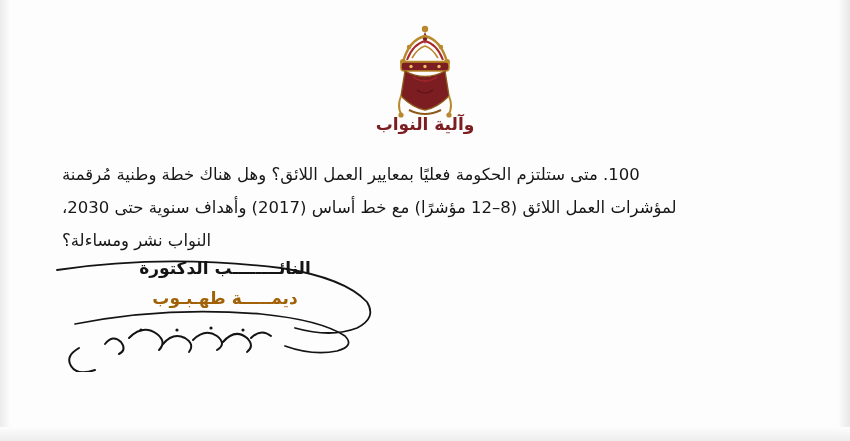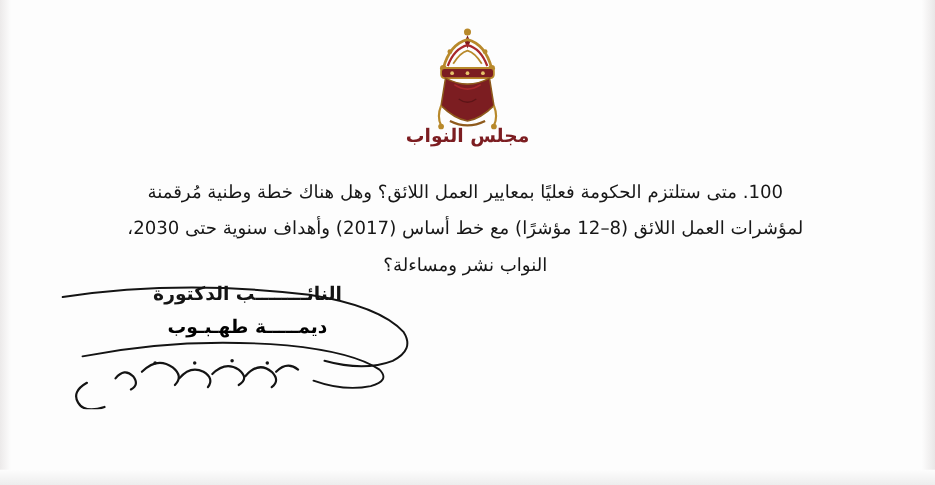--- a/index.html
+++ b/index.html
@@ -69,21 +69,21 @@
     letter-spacing: 0.5px;
     font-weight: bold;
   }
 
   
   .question-block {
     position: absolute;
     top: 158px;
     right: 66px;
     width: 722px;
-    text-align: center;
+    text-align: left;
     direction: rtl;
     color: #171717;
     font-family: "DejaVu Sans", sans-serif;
     font-size: 16.5px;
     line-height: 33px;
   }
   .question-block p {
     margin: 0;
   }
 
@@ -101,21 +101,21 @@
     font-size: 17px;
     color: #141414;
     font-weight: bold;
     letter-spacing: 0px;
     white-space: nowrap;
   }
   .sig-name {
     margin-top: 10px;
     font-family: "DejaVu Sans", sans-serif;
     font-size: 17px;
-    color: #000000;
+    color: #a16207;
     font-weight: bold;
     white-space: nowrap;
   }
   
   .sig-ink {
     position: absolute;
     top: 252px;
     right: 455px;
     width: 350px;
     height: 120px;
@@ -162,21 +162,21 @@
         <path d="M22 74 Q18 84 22 92" fill="none" stroke="#b8892b" stroke-width="2"></path>
         <path d="M70 74 Q74 84 70 92" fill="none" stroke="#b8892b" stroke-width="2"></path>
         <circle cx="22" cy="93" r="2.6" fill="#b8892b"></circle>
         <circle cx="70" cy="93" r="2.6" fill="#b8892b"></circle>
 
         <path d="M30 88 Q46 96 62 88" fill="none" stroke="#8e5a1c" stroke-width="2"></path>
       </svg>
     </span>
   </div>
 
-  <div class="org-caption">مجلس النواب</div>
+  <div class="org-caption">وآلية النواب</div>
 
   <div class="question-block">
     <p>100. متى ستلتزم الحكومة فعليًا بمعايير العمل اللائق؟ وهل هناك خطة وطنية مُرقمنة</p>
     <p>لمؤشرات العمل اللائق (8–12 مؤشرًا) مع خط أساس (2017) وأهداف سنوية حتى 2030،</p>
     <p>النواب نشر ومساءلة؟</p>
   </div>
 
   <div class="sig-block">
     <div class="sig-title">النائــــــــب الدكتورة</div>
     <div class="sig-name">ديمـــــة طهـبـوب</div>

